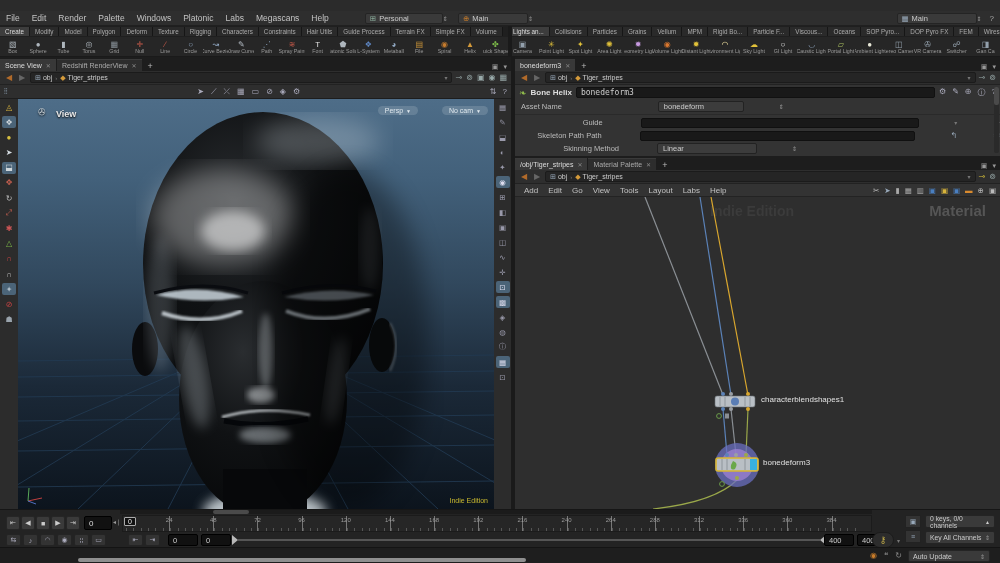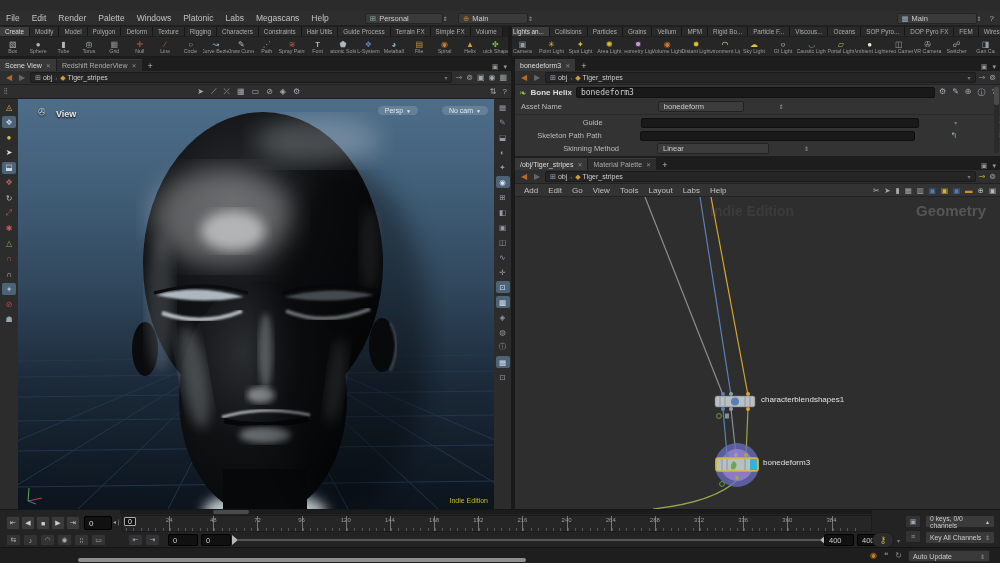--- a/index.html
+++ b/index.html
@@ -654,21 +654,21 @@
       <span style="margin-left:4px; font-size:8px; color:#ccd;">➤</span>
     </div>
     <div class="prow">
       <span class="plabel">Skeleton Path Path</span>
       <span class="pfield" style="width:330px;"></span>
       <span style="margin-left:4px; font-size:8px; color:#9ab;">↰</span>
       <span style="margin-left:4px; font-size:8px; color:#9ab;">✱</span>
     </div>
     <div class="prow">
       <span class="plabel">Skinning Method</span>
-      <span class="pdrop" style="width:112px;">
+      <span class="pdrop" style="width:100px;">
         <span>Linear</span>
       </span>
         <span class="updn" style="margin-left:3px;">⇕</span>
     </div>
     <div class="pscroll">
         <span class="h"></span>
       </div>
   </div>
 
   <div class="netpane">
@@ -733,21 +733,21 @@
           <span style="color: rgb(74, 127, 192);">▣</span>
           <span style="color: rgb(216, 180, 60);">▣</span>
           <span style="color: rgb(74, 127, 192);">▣</span>
           <span style="color: rgb(216, 138, 46);">▬</span>
           <span style="color: rgb(187, 187, 187);">⊕</span>
           <span style="color: rgb(187, 187, 187);">▣</span>
         </span>
     </div>
     <div class="netcanvas">
       <span class="watermark">Indie Edition</span>
-      <span class="ctxlabel">Geometry</span>
+      <span class="ctxlabel">Material</span>
       <svg class="abs" style="left:0;top:0;" width="485" height="312">
         <line x1="130" y1="0" x2="208" y2="198" stroke="#8a8f94" stroke-width="1.2"></line>
         <line x1="185" y1="0" x2="216" y2="198" stroke="#5b82b8" stroke-width="1.2"></line>
         <line x1="196" y1="0" x2="233" y2="198" stroke="#d8a62e" stroke-width="1.2"></line>
         <line x1="208" y1="212" x2="212" y2="258" stroke="#5b82b8" stroke-width="1.2"></line>
         <line x1="216" y1="212" x2="221" y2="258" stroke="#8a8f94" stroke-width="1.2"></line>
         <line x1="233" y1="212" x2="231" y2="258" stroke="#9aa84a" stroke-width="1.2"></line>
         <path d="M222,283 Q200,305 138,312" stroke="#9aa84a" stroke-width="1.2" fill="none"></path>
 
         <g>

